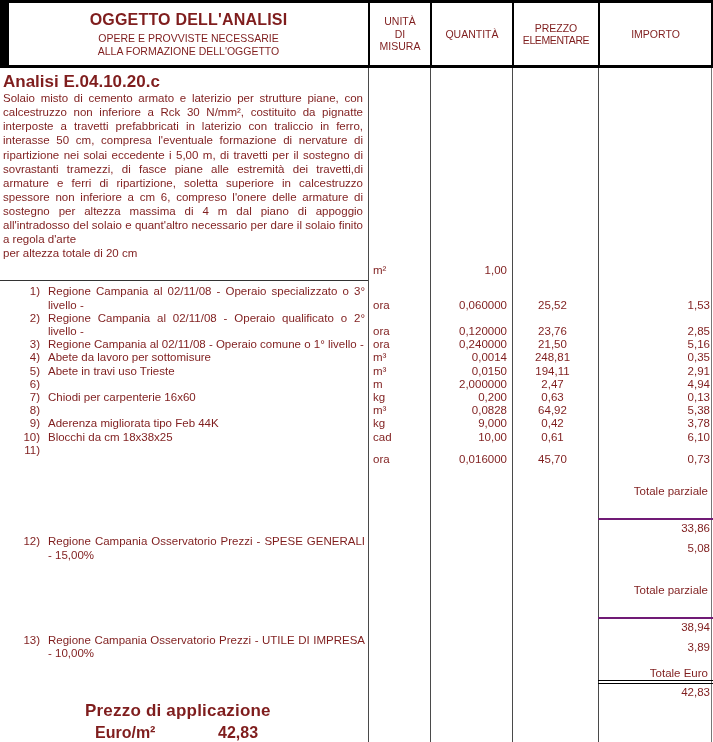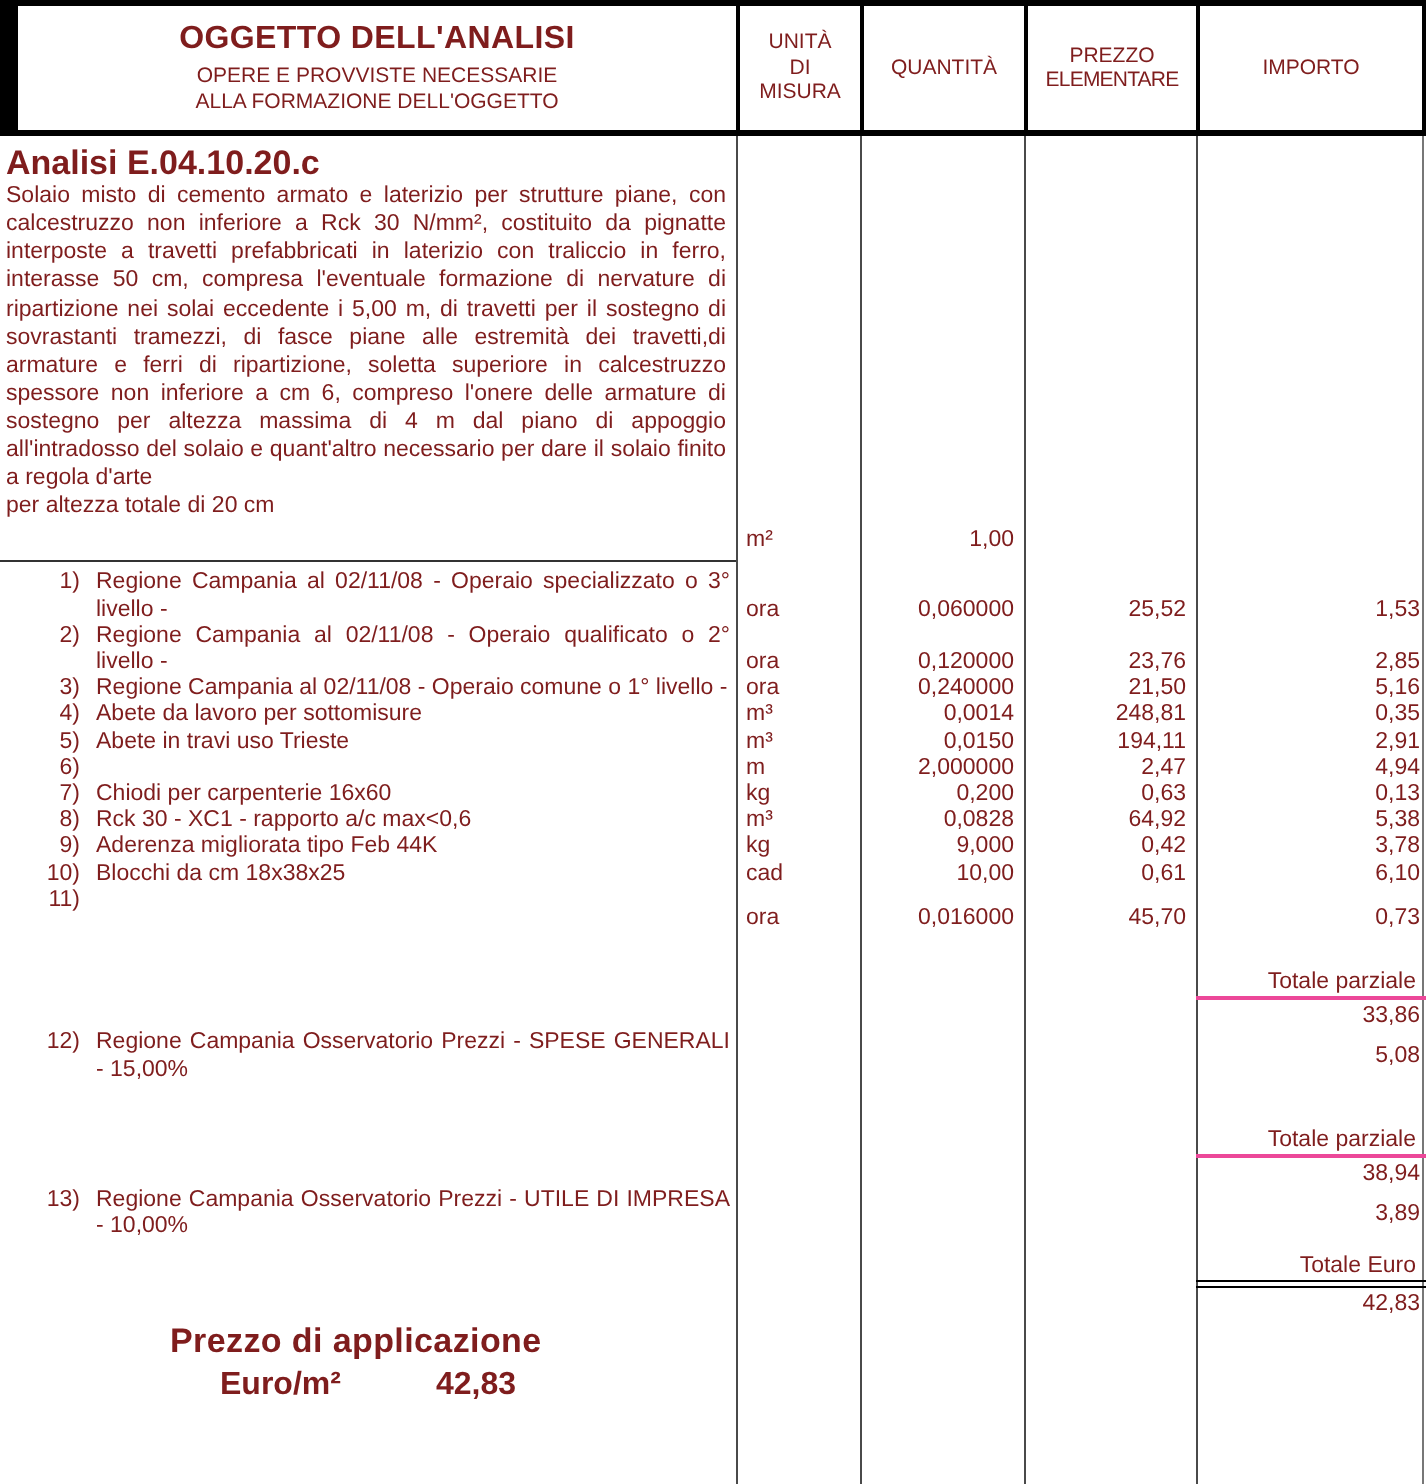--- a/index.html
+++ b/index.html
@@ -32,45 +32,45 @@
   .content{position:relative;z-index:2;font-size:11.5px;line-height:13.2px;}
   .analisi-title{font-size:17px;font-weight:bold;padding:7px 0 3px 3px;}
   .descr{width:360px;margin-left:3px;text-align:justify;line-height:14.1px;}
   .height-note{margin-left:3px;line-height:14.1px;}
   
   .row{display:flex;align-items:flex-end;}
   .row.mid{align-items:center;}
   .cd{width:368px;box-sizing:border-box;display:flex;align-items:flex-start;}
   .cu{width:62px;box-sizing:border-box;padding-left:5px;}
   .cq{width:82px;box-sizing:border-box;text-align:right;padding-right:5px;}
-  .cp{width:86px;box-sizing:border-box;text-align:right;padding-right:5px;}
+  .cp{width:86px;box-sizing:border-box;text-align:center;padding-right:5px;}
   .ci{width:115px;box-sizing:border-box;text-align:right;padding-right:3px;}
   .inum{width:40px;flex-shrink:0;text-align:right;}
   .itxt{flex:1;text-align:justify;margin-left:8px;padding-right:3px;}
   
   .mrow{display:flex;align-items:flex-end;height:21px;}
   .mrow .cd{border-bottom:1px solid #333;align-self:stretch;}
   .mrow .cu,.mrow .cq{padding-bottom:4px;}
   .items{margin-top:4px;}
   .items .row{margin-bottom:0;}
   .row.r11 .cu,.row.r11 .cq,.row.r11 .cp,.row.r11 .ci{position:relative;top:9px;}
   .row.r11{margin-bottom:10px;}
   
   .totals{margin-top:28px;}
   .tp-label{width:368px;box-sizing:border-box;text-align:right;padding-right:5px;}
-  .box-top{border-top:2px solid #ec4899;}
+  .box-top{border-top:2px solid #701a75;margin-top:20px;}
   .ci.pad-t{padding-top:2px;}
   .trow{display:flex;align-items:flex-end;min-height:16px;flex-direction:column;}
   .spacer{height:22px;}
   .dbl-top{border-top:4px double #000;padding-top:2px;}
   
   .footer{margin-top:5px;}
   .price-label{font-size:17px;font-weight:bold;margin:4px 0 0 85px;letter-spacing:.2px;}
   .unit-price{position:relative;margin-top:9px;font-size:16px;font-weight:bold;height:20px;}
-  .up-label{position:absolute;left:110px;}
+  .up-label{position:absolute;left:95px;}
   .up-value{position:absolute;left:218px;}
 </style>
 </head>
 <body>
 
 <div class="page">
 
   <div class="thead">
     <div class="leftbar"></div>
     <div class="th first">
@@ -183,21 +183,20 @@
               <span class="itxt">Chiodi per carpenterie 16x60</span>
             </div>
           <div class="cu">kg</div>
           <div class="cq">0,200</div>
           <div class="cp">0,63</div>
           <div class="ci">0,13</div>
         </div>
         <div class="row">
           <div class="cd">
               <span class="inum">8)</span>
-              <span class="itxt">Rck 30 - XC1 -  rapporto a/c max&lt;0,6</span>
             </div>
           <div class="cu">m³</div>
           <div class="cq">0,0828</div>
           <div class="cp">64,92</div>
           <div class="ci">5,38</div>
         </div>
         <div class="row">
           <div class="cd">
               <span class="inum">9)</span>
               <span class="itxt">Aderenza migliorata tipo Feb 44K</span>

